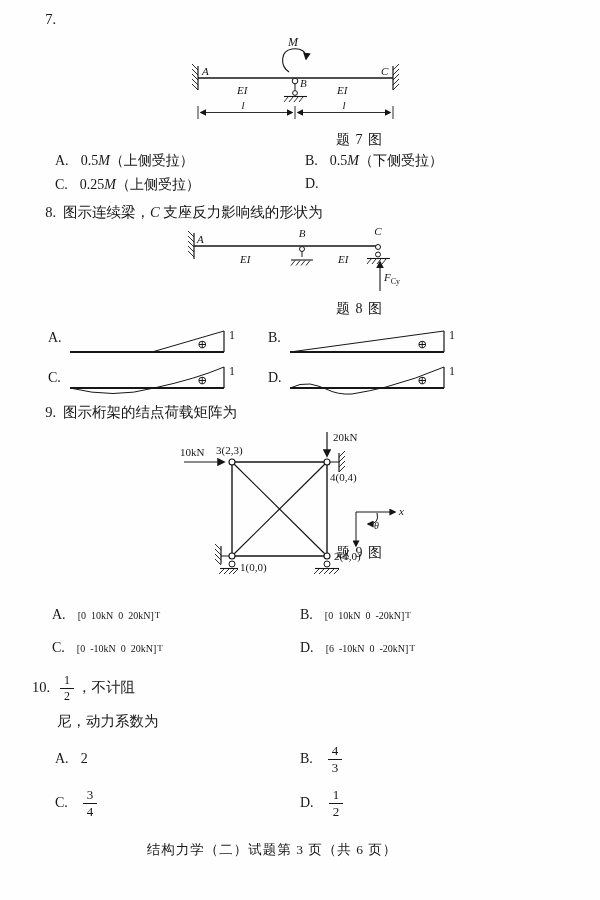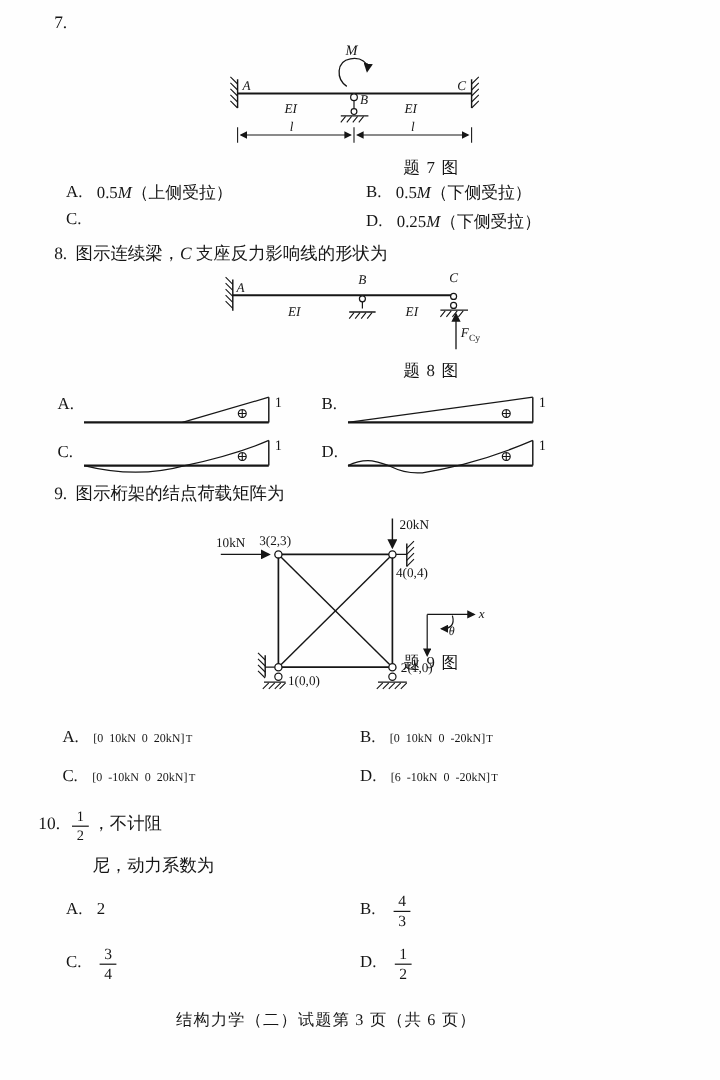--- a/index.html
+++ b/index.html
@@ -81,24 +81,24 @@
   <div class="abs optrow" style="left:55px;top:152px;">
     <span class="optlabel">A.</span>
     <span><span>0.5</span><span class="i">M</span><span>（上侧受拉）</span></span>
   </div>
   <div class="abs optrow" style="left:305px;top:152px;">
     <span class="optlabel">B.</span>
     <span><span>0.5</span><span class="i">M</span><span>（下侧受拉）</span></span>
   </div>
   <div class="abs optrow" style="left:55px;top:176px;">
     <span class="optlabel">C.</span>
+    <span><span>0.25</span><span class="i">M</span><span>（上侧受拉）</span></span>
   </div>
   <div class="abs optrow" style="left:305px;top:176px;">
     <span class="optlabel">D.</span>
-    <span><span>0.25</span><span class="i">M</span><span>（下侧受拉）</span></span>
   </div>
 
   <div class="abs stem" style="left:26px;top:203px;">
     <span class="qnum">8.</span>
     <span><span>图示连续梁，</span><span class="i">C</span><span> 支座反力影响线的形状为</span></span>
   </div>
 
   <svg class="abs" style="left:178px;top:223px;" width="235" height="72" viewBox="0 0 235 72">
     <defs>
       <marker id="m8" viewBox="0 0 10 10" refX="8" refY="5" markerWidth="7" markerHeight="7" orient="auto-start-reverse">
@@ -260,21 +260,21 @@
   <div class="abs stem" style="left:20px;top:674px;align-items:center;">
     <span class="qnum">10.</span>
     <span style="display:inline-flex;align-items:center;">
       <span class="frac" style="font-size:12px;">
         <span class="num">1</span>
         <span class="den">2</span>
       </span>
       <span>，不计阻</span>
     </span>
   </div>
-  <div class="abs" style="left:57px;top:712px;font-size:14.5px;margin-left:20px;">尼，动力系数为</div>
+  <div class="abs" style="left:57px;top:712px;font-size:14.5px;">尼，动力系数为</div>
 
   <div class="abs optrow" style="left:55px;top:740px;height:38px;">
     <span class="optlabel">A.</span>
     <span>2</span>
   </div>
   <div class="abs optrow" style="left:300px;top:740px;height:38px;">
     <span class="optlabel">B.</span>
     <span class="frac">
       <span class="num">4</span>
       <span class="den">3</span>

